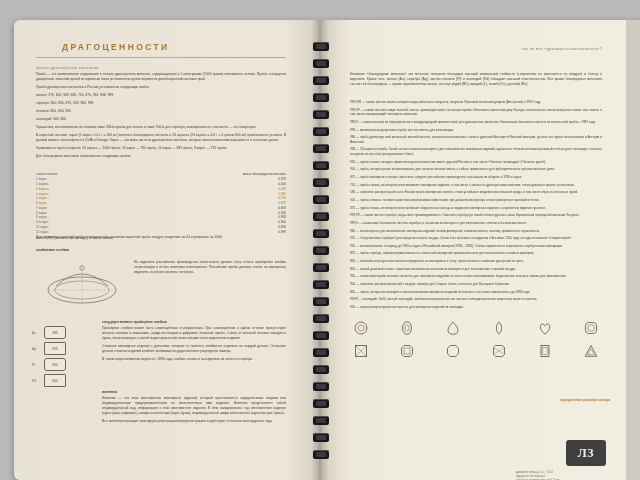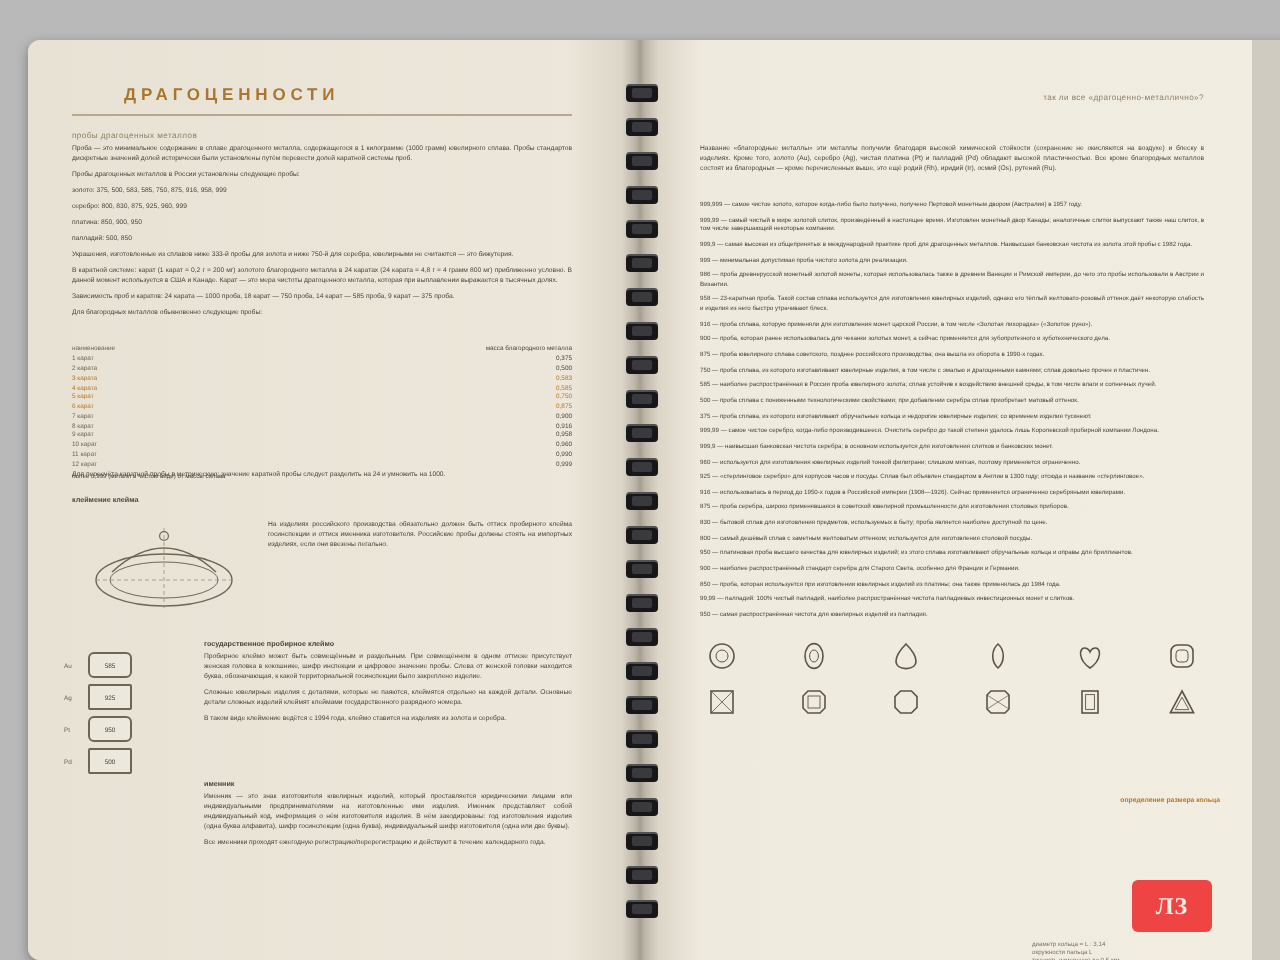--- a/index.html
+++ b/index.html
@@ -93,21 +93,21 @@
 
   
   .icongrid{
     position:absolute;left:336px;top:300px;width:252px;
   }
   .igrow{display:flex;justify-content:space-between;margin-bottom:7px;}
   .igcell{width:22px;height:16px;display:flex;align-items:center;justify-content:center;}
 
   .logo{
     position:absolute;right:20px;bottom:14px;
-    width:40px;height:26px;background:#ef4444;border-radius:3px;
+    width:40px;height:26px;background:#404040;border-radius:3px;
     display:flex;align-items:center;justify-content:center;
     color:#f0ece2;font-size:12px;font-weight:bold;letter-spacing:.5px;
     font-family:"Liberation Serif", serif;
   }
   .figcap{font-size:3.1px;color:#7d7361;}
 </style>
 </head>
 <body>
 
 <div class="page-frame">

